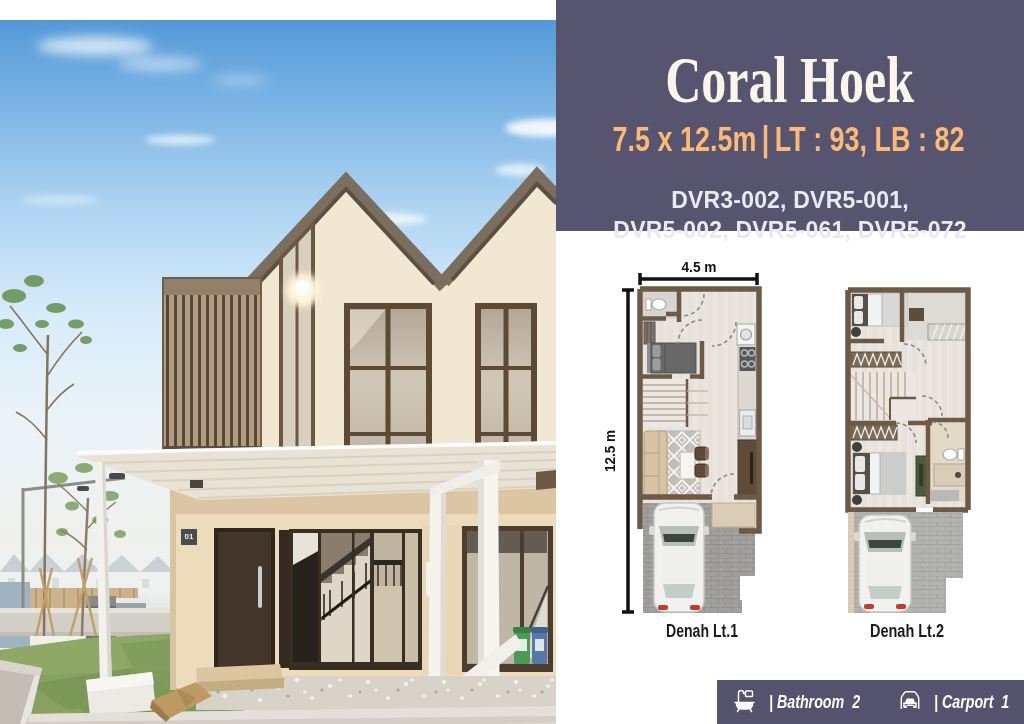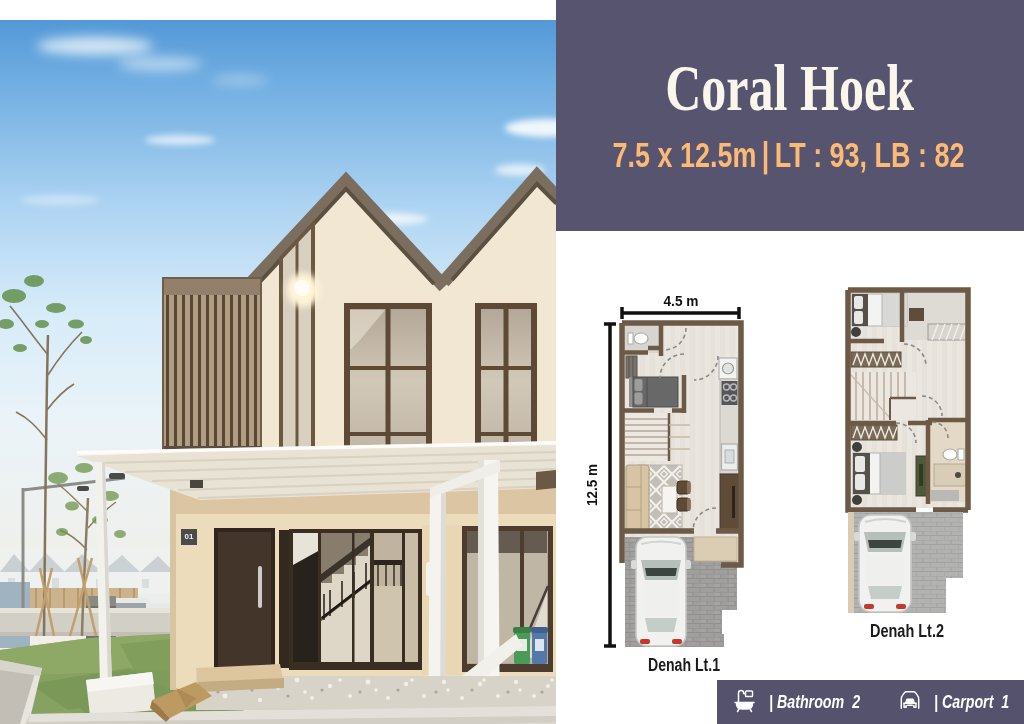--- a/index.html
+++ b/index.html
@@ -1,20 +1,20 @@
 <!DOCTYPE html>
 <html><head>
 <meta charset="utf-8">
 <style>
   html,body{margin:0;padding:0;}
   body{width:1024px;height:724px;overflow:hidden;font-family:"Liberation Sans",sans-serif;background:#fff;}
   .photo{position:absolute;left:0;top:0;width:556px;height:724px;margin-top:20px;}
   .panel{position:absolute;left:556px;top:0;width:468px;height:724px;background:#fff;}
   .header{position:absolute;left:0;top:0;width:468px;height:231px;background:#575470;text-align:center;}
-  .title{margin:16px;padding-top:40px;font-family:"Liberation Serif",serif;font-weight:bold;font-size:65px;line-height:65px;color:#faf6ec;}
+  .title{margin:8px;padding-top:40px;font-family:"Liberation Serif",serif;font-weight:bold;font-size:65px;line-height:65px;color:#faf6ec;}
   .title span{display:inline-block;transform:scaleX(0.77);}
   .dims{margin:-1px 4px 0 0;font-size:35px;line-height:38px;font-weight:bold;color:#fdba74;}
   .dims span{display:inline-block;transform:scaleX(0.77);}
   .codes{margin:28px 0 0 0;font-size:23px;line-height:29.5px;font-weight:bold;color:#e9e9ef;letter-spacing:0.2px;}
   .bar{position:absolute;left:0;top:680px;width:468px;height:44px;}
   .box{position:absolute;top:0;height:44px;background:#55526d;color:#fff;display:flex;align-items:center;}
   .box .txt{font-size:19px;font-weight:bold;font-style:italic;color:#fdfdfd;white-space:nowrap;display:inline-block;transform:scaleX(0.75);transform-origin:left center;}
   .box svg{flex:0 0 auto;}
 </style>
 </head>
@@ -430,23 +430,24 @@
 </div>
 
 <div class="panel">
 
   <div class="header">
 
     <div class="title"><span>Coral Hoek</span></div>
 
     <div class="dims"><span>7.5 x 12.5m | LT : 93, LB : 82</span></div>
 
+    <div class="codes">DVR3-002, DVR5-001,<br>DVR5-002, DVR5-061, DVR5-072</div>
   </div>
 
-  <div id="plan1" style="position:absolute;left:30px;top:250px;width:166px;height:400px;margin-top:34px;"><svg width="166" height="400" viewBox="586 250 166 400" font-family="Liberation Sans,sans-serif">
+  <div id="plan1" style="position:absolute;left:48px;top:250px;width:166px;height:400px;"><svg width="166" height="400" viewBox="586 250 166 400" font-family="Liberation Sans,sans-serif">
 <defs>
 <pattern id="pav1" width="14" height="9" patternUnits="userSpaceOnUse">
             <rect width="14" height="9" fill="#a09f9d"></rect>
             <path d="M0,0 H14 M0,4.5 H14 M7,0 V4.5 M0,4.5 V9 M14,4.5 V9" stroke="#90908e" stroke-width="1" fill="none"></path>
             <rect x="1" y="1" width="5" height="2.8" fill="#a9a8a6" opacity="0.6"></rect>
           </pattern>
 <pattern id="rug1" width="16" height="16" patternUnits="userSpaceOnUse">
             <rect width="16" height="16" fill="#c3bfb8"></rect>
             <path d="M8,0 L16,8 L8,16 L0,8 Z" fill="none" stroke="#f4f2ee" stroke-width="2"></path>
             <path d="M8,4.5 L11.5,8 L8,11.5 L4.5,8 Z" fill="none" stroke="#f4f2ee" stroke-width="1.2"></path>

